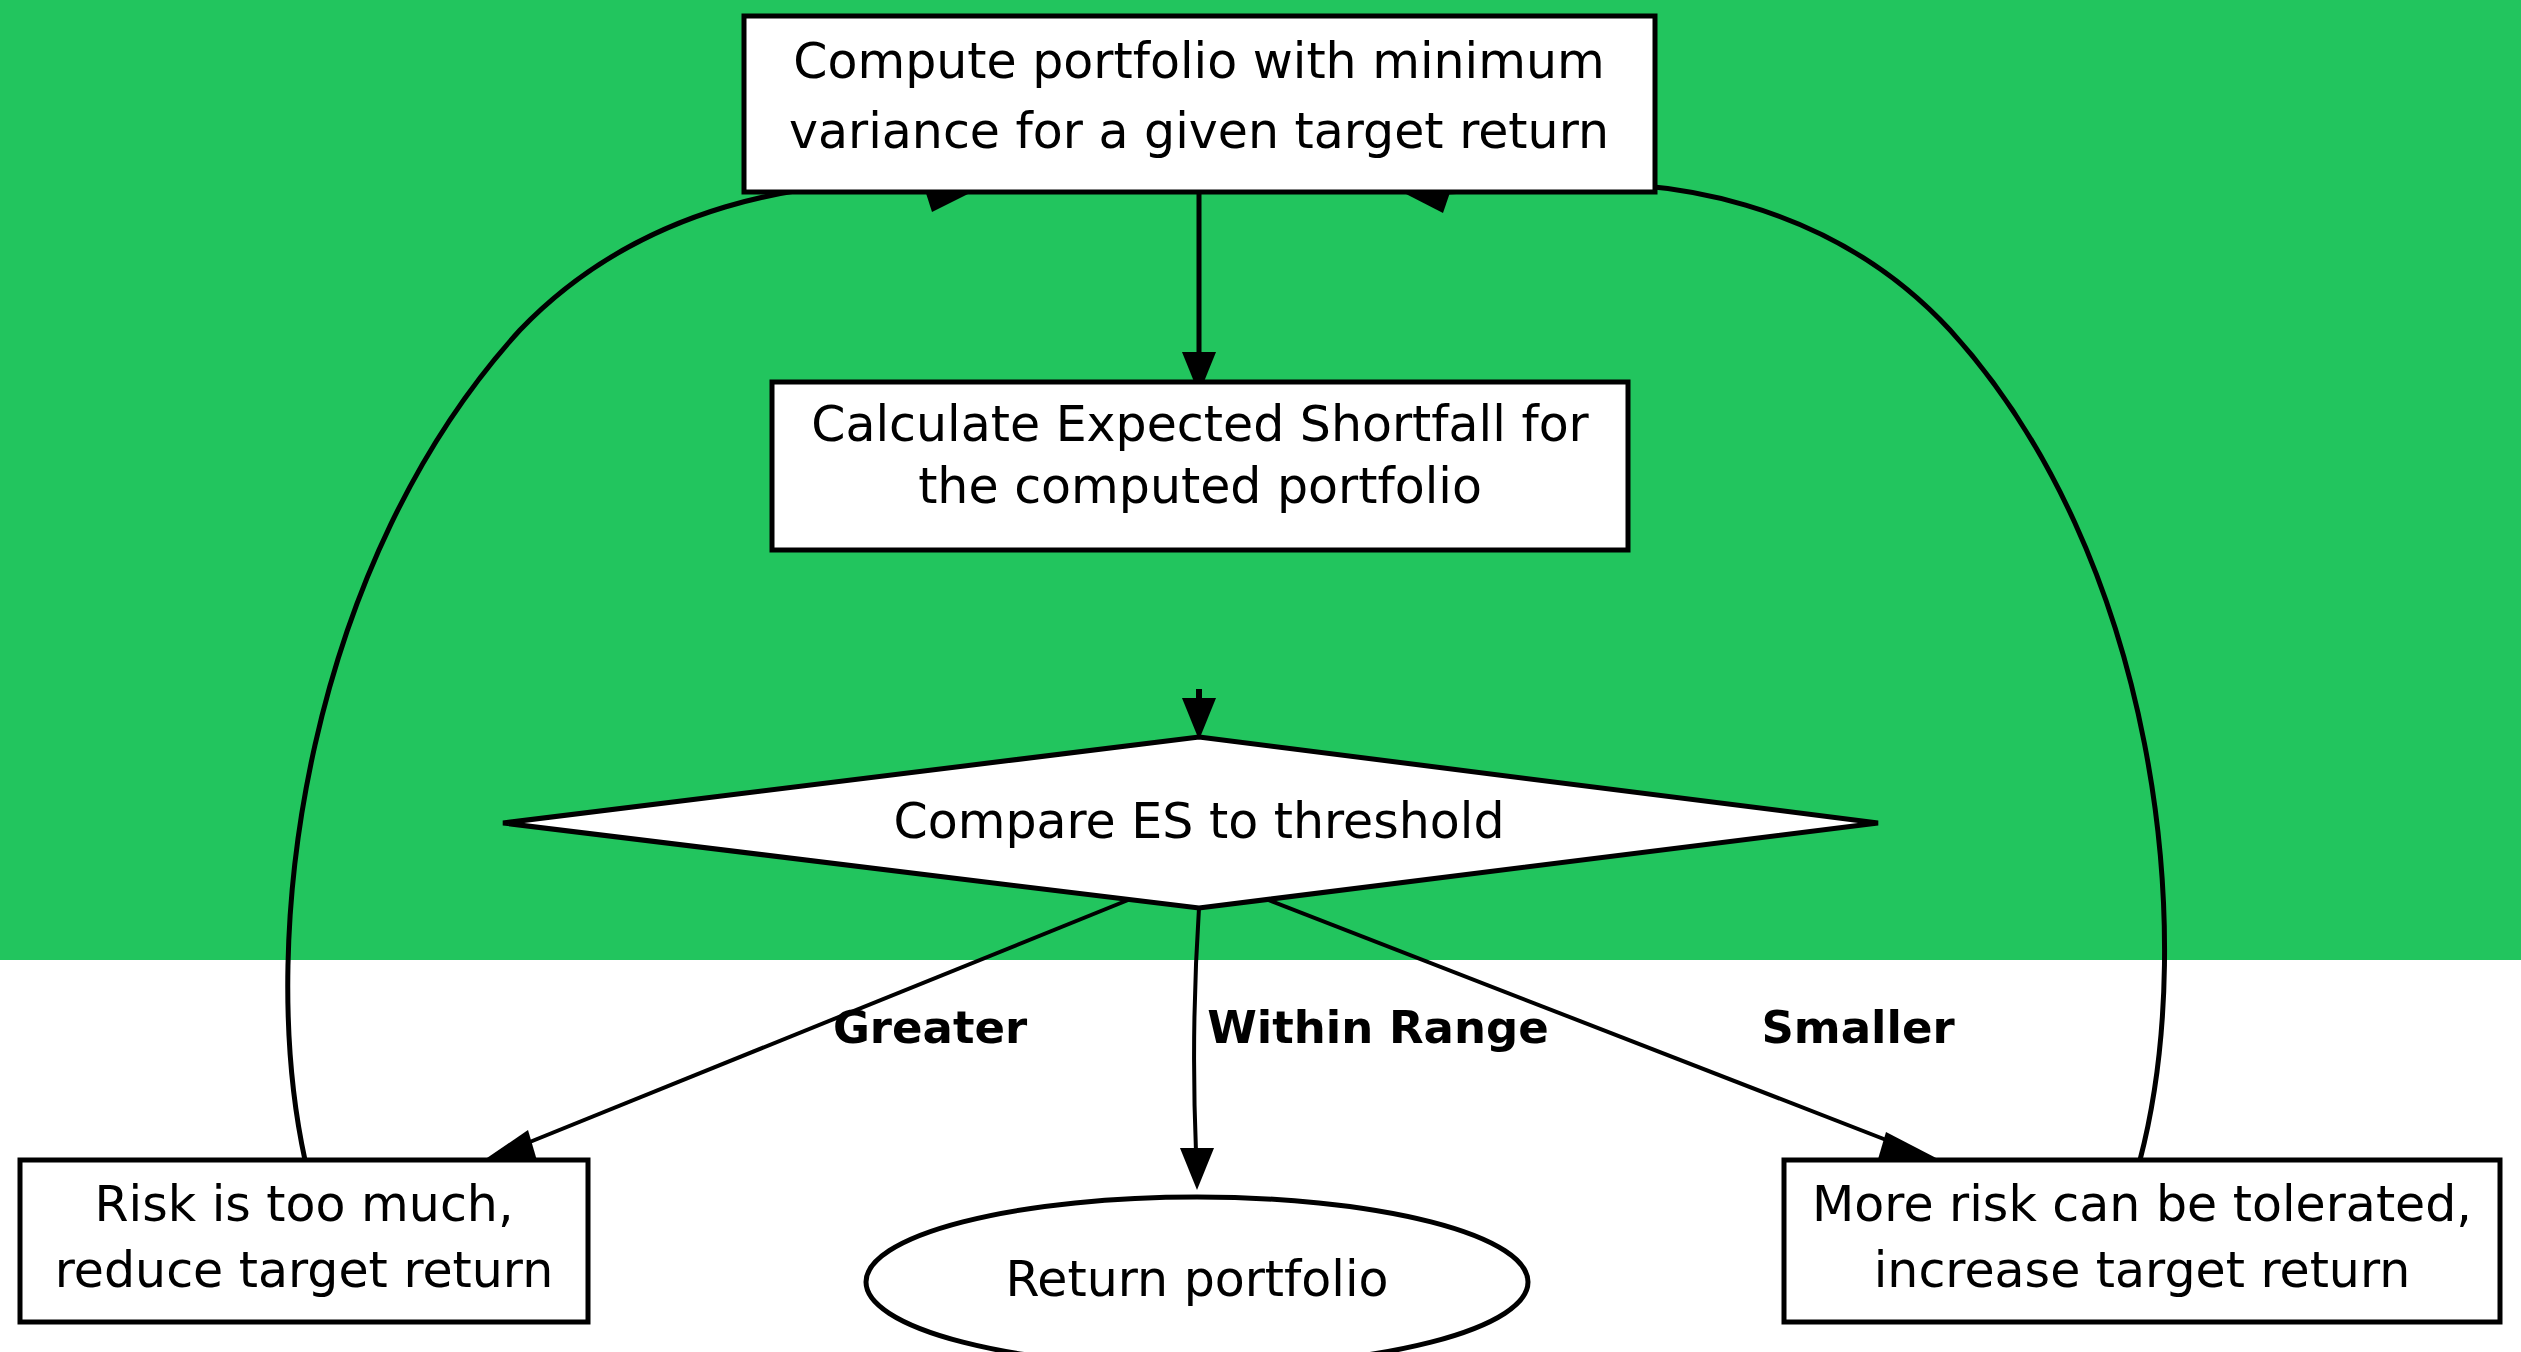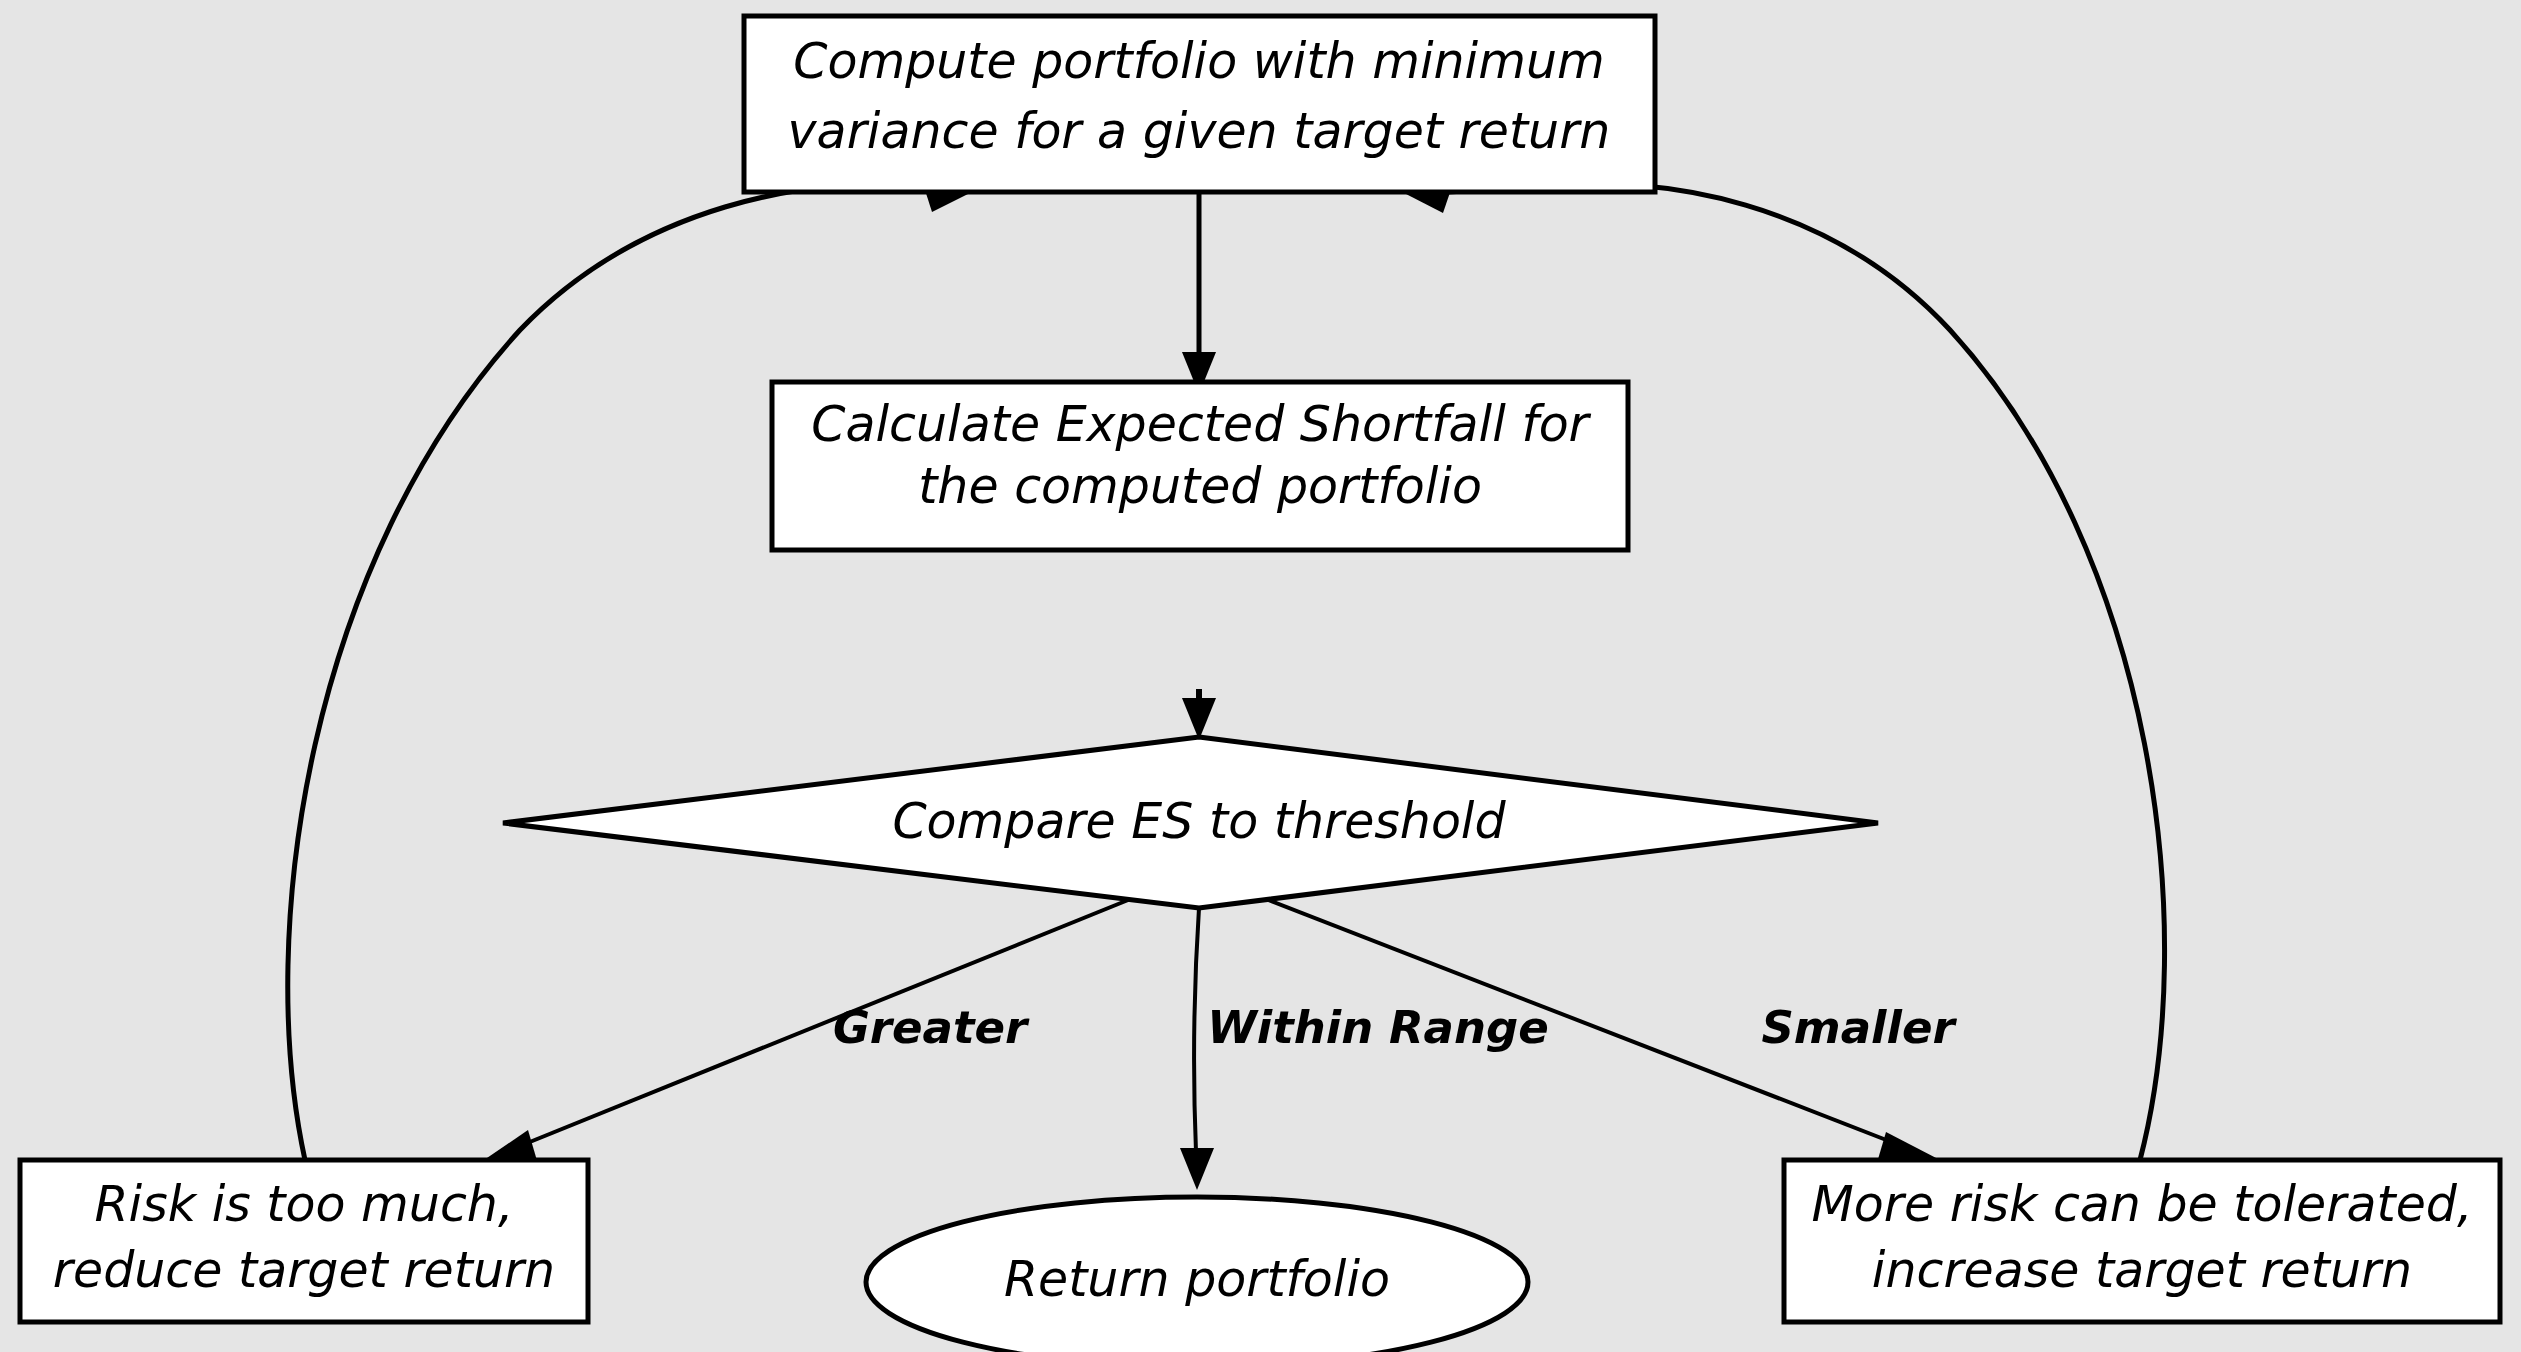--- a/index.html
+++ b/index.html
@@ -9,23 +9,22 @@
   }
   body {
     width: 2521px;
     height: 1352px;
     overflow: hidden;
     font-family: "DejaVu Sans", "Liberation Sans", sans-serif;
   }
   #flowchart-root {
     position: relative;
     width: 2521px;
-    height: 1352px;
-    background: #e5e5e5;
-    font-style: italic;
+    height: 960px;
+    background: #22c55e;
   }
   svg.diagram {
     display: block;
     width: 2521px;
     height: 1352px;
   }
   .node-shape {
     fill: #ffffff;
     stroke: #000000;
     stroke-width: 5;

